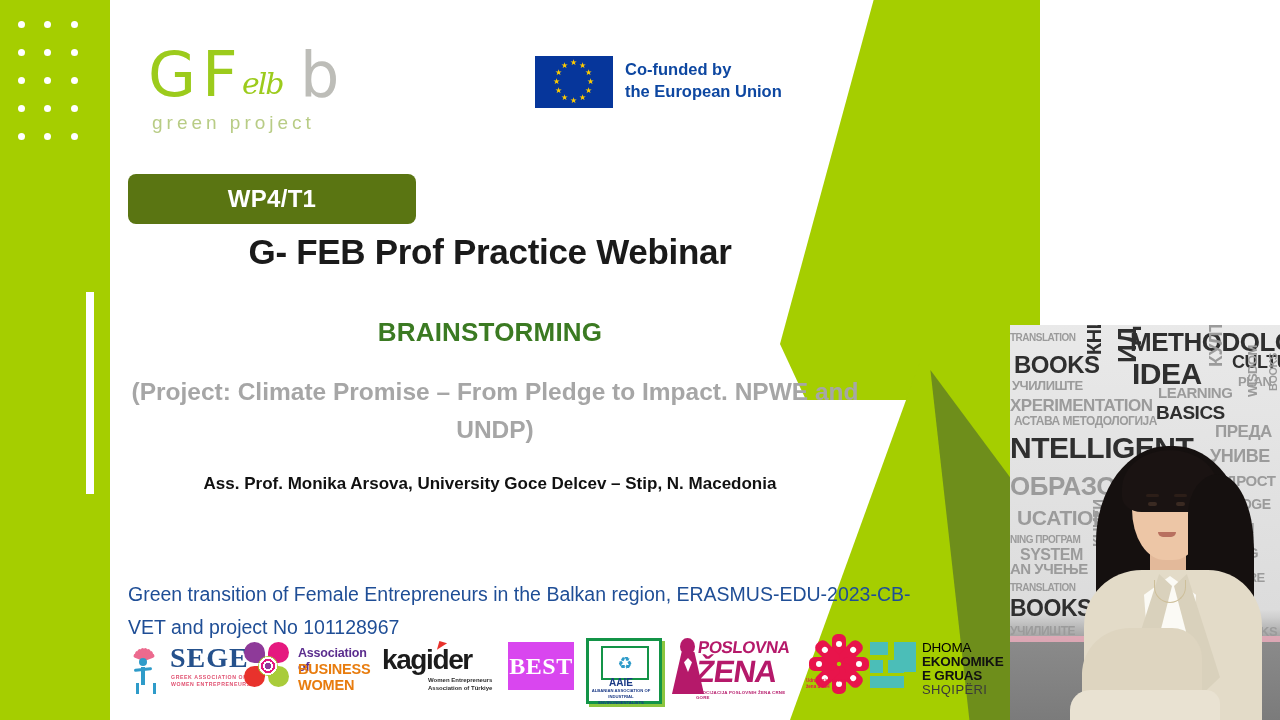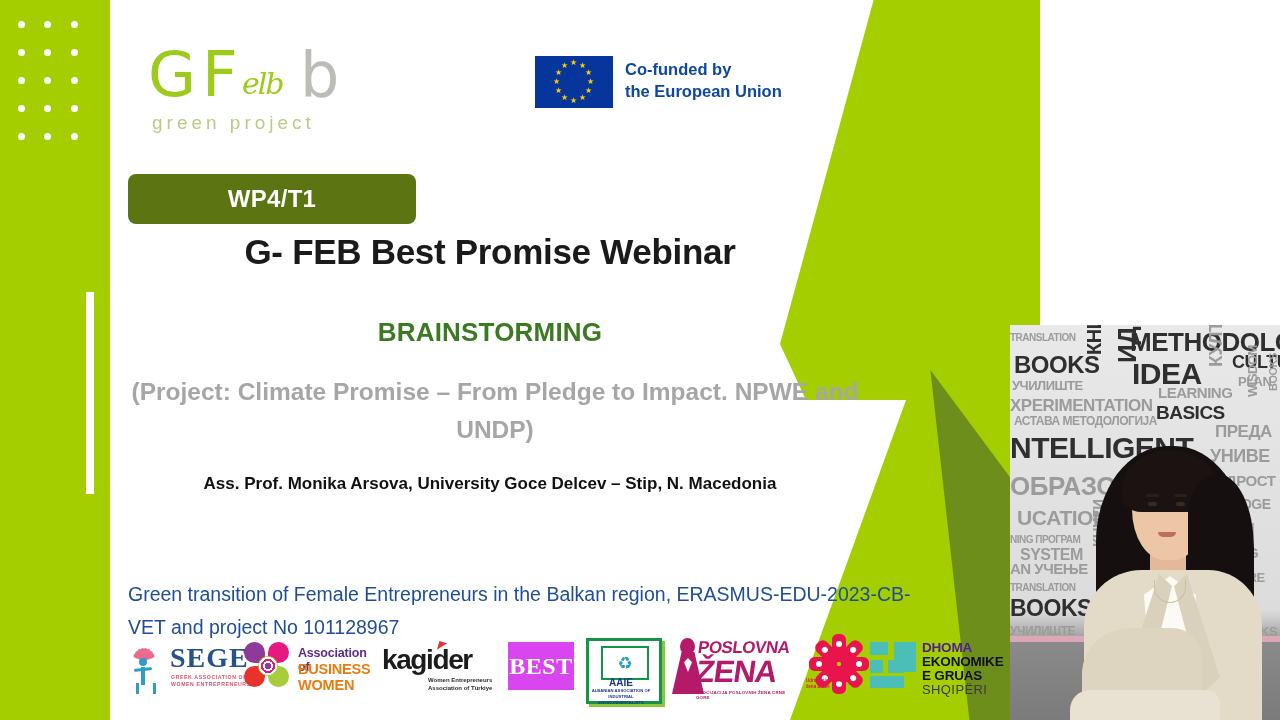--- a/index.html
+++ b/index.html
@@ -488,21 +488,21 @@
   }
 
   
   .dhoma { left: 760px; width: 140px; }
   .dh-mark { position: absolute; left: 0px; top: 12px; width: 46px; height: 46px; }
   .dh-b1 { position: absolute; left: 0;  top: 0;  width: 18px; height: 13px; background: #4BBEB8; }
   .dh-b2 { position: absolute; left: 24px; top: 0;  width: 22px; height: 30px; background: #4BBEB8; }
   .dh-b3 { position: absolute; left: 0;  top: 18px; width: 13px; height: 13px; background: #4BBEB8; }
   .dh-b4 { position: absolute; left: 0;  top: 34px; width: 34px; height: 12px; background: #4BBEB8; }
   .dh-b5 { position: absolute; left: 18px; top: 18px; width: 16px; height: 13px; background: #4BBEB8; }
-  .dh-l1 { position: absolute; left: 52px; top: 10px;  font-size: 13.5px; font-weight: 700; color: #4c1d95; letter-spacing: -.2px; }
+  .dh-l1 { position: absolute; left: 52px; top: 10px;  font-size: 13.5px; font-weight: 400; color: #000000; letter-spacing: -.2px; }
   .dh-l2 { position: absolute; left: 52px; top: 24px;  font-size: 13.5px; font-weight: 700; color: #111; letter-spacing: -.2px; }
   .dh-l3 { position: absolute; left: 52px; top: 38px;  font-size: 13.5px; font-weight: 700; color: #111; letter-spacing: -.2px; }
   .dh-l4 { position: absolute; left: 52px; top: 52px;  font-size: 13px; font-weight: 400; color: #3a3a3a; letter-spacing: .4px; }
 </style>
 </head>
 <body>
 
 <div class="slide">
 
   <div class="left-bar">
@@ -629,21 +629,21 @@
       <div class="eu-text">
         <div>Co-funded by</div>
         <div>the European Union</div>
       </div>
     </div>
 
     <div class="wp-badge">
       <span class="wp-badge-label">WP4/T1</span>
     </div>
 
-    <div class="main-title">G- FEB Best Promise Webinar</div>
+    <div class="main-title">G- FEB Prof Practice Webinar</div>
     <div class="subtitle-green">BRAINSTORMING</div>
     <div class="subtitle-gray">
       <span>(Project: Climate Promise – From Pledge to Impact.</span>
       <span>NPWE and UNDP)</span>
     </div>
     <div class="presenter">Ass. Prof. Monika Arsova, University Goce Delcev – Stip, N. Macedonia</div>
 
     <div class="project-line">Green transition of Female Entrepreneurs in the Balkan region, ERASMUS-EDU-2023-CB-VET and project No 101128967</div>
 
     <div class="partners">

